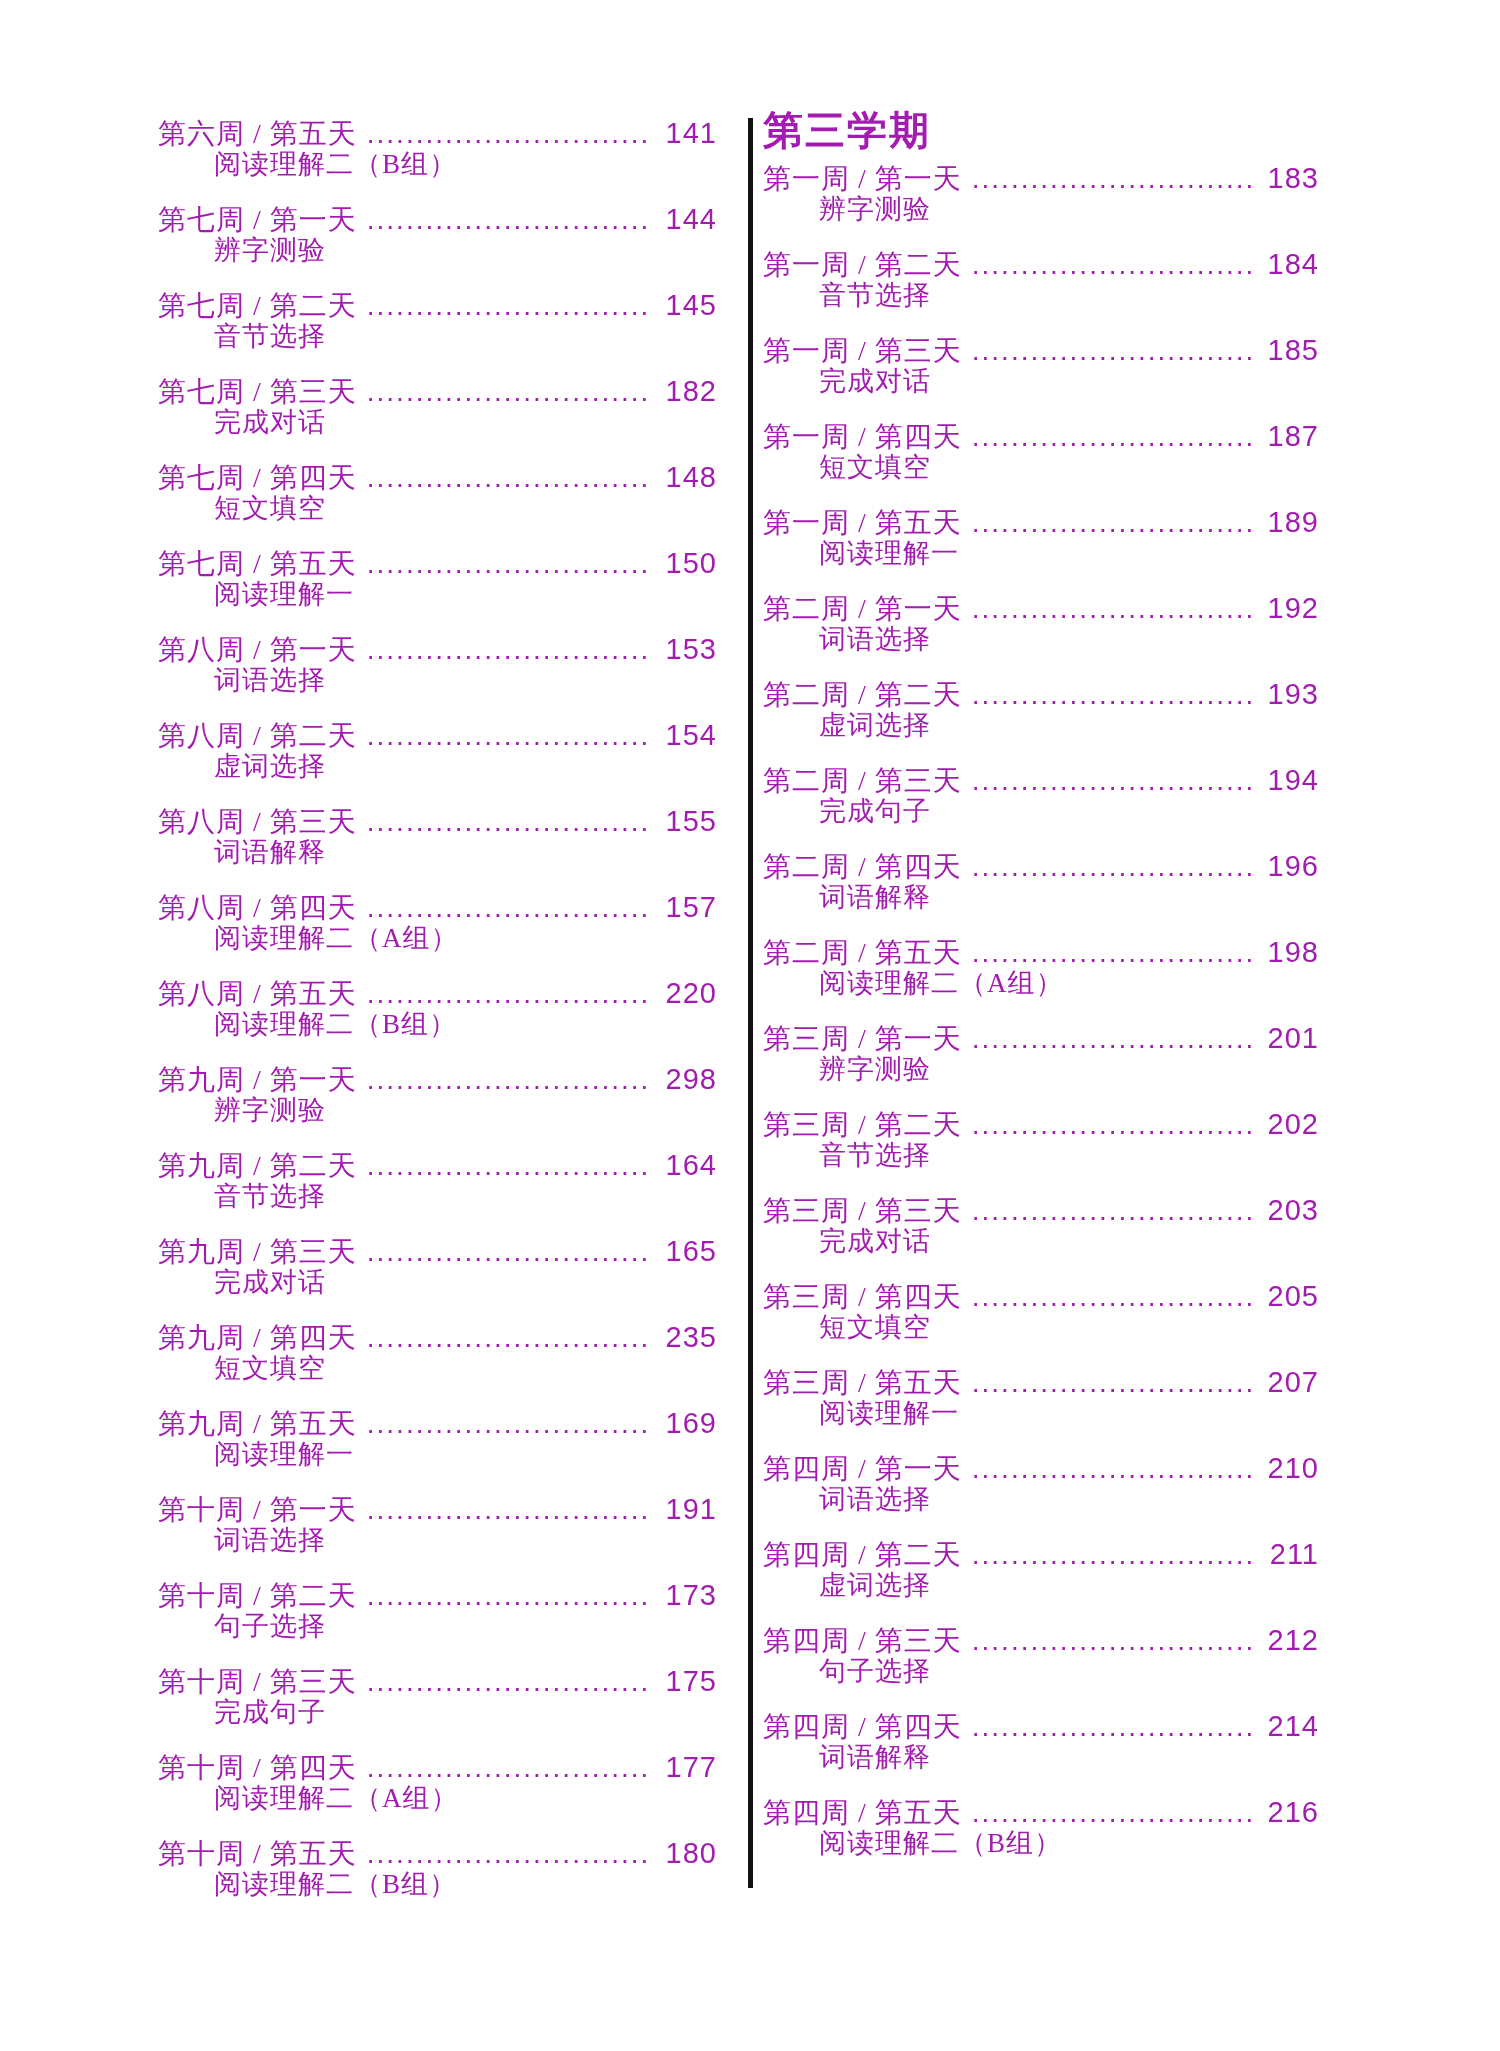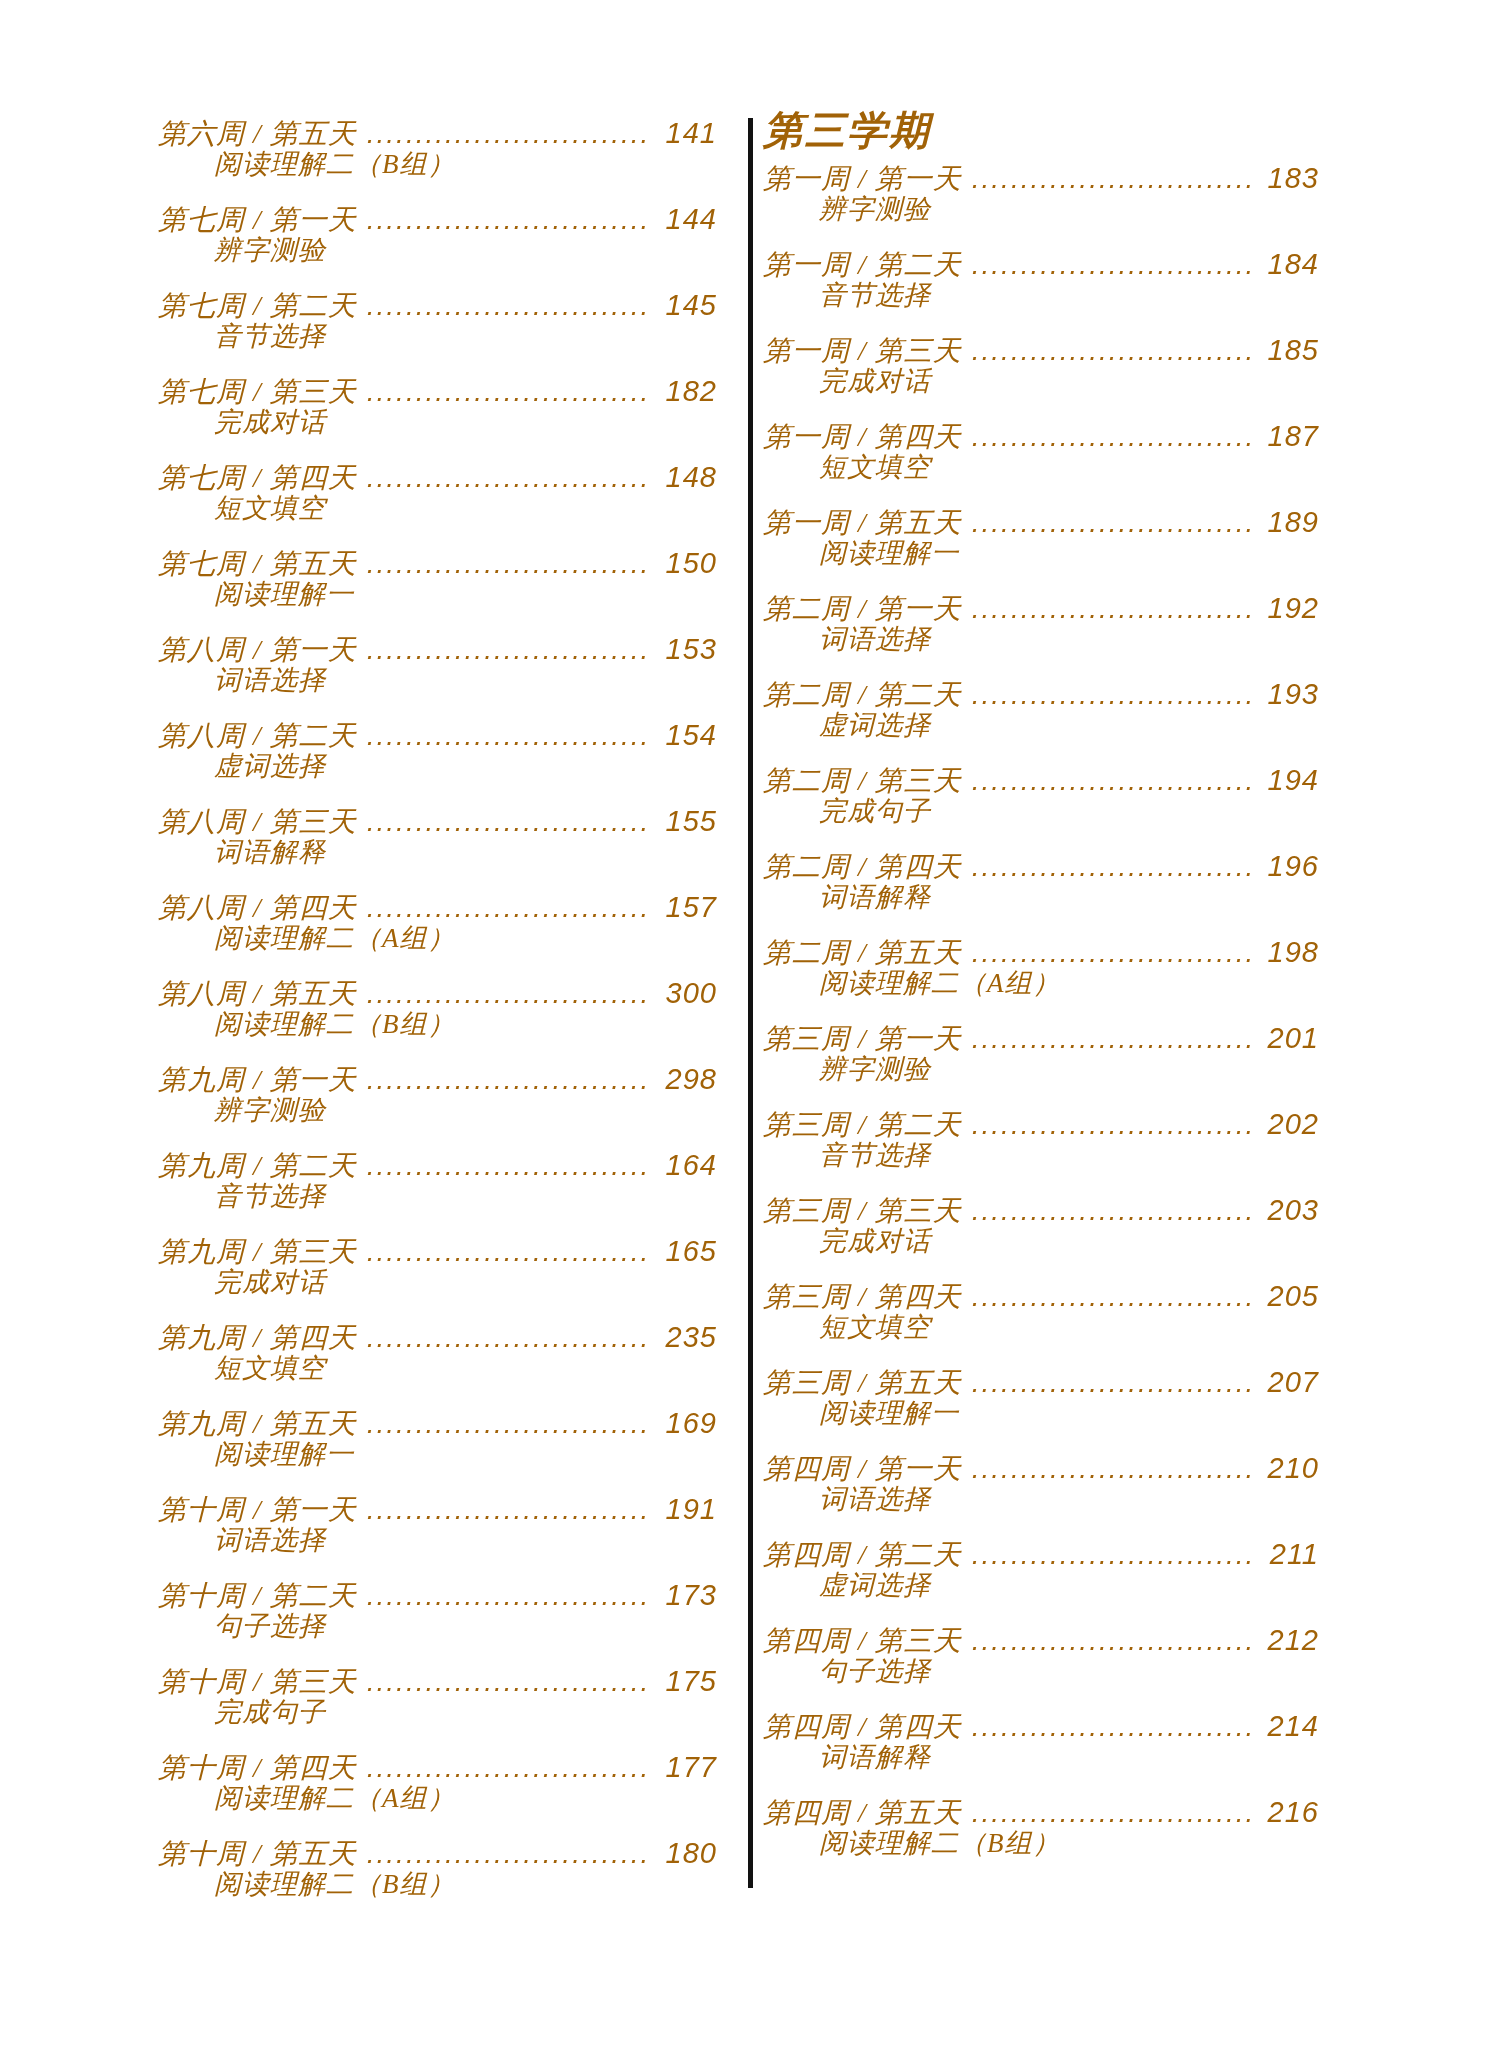--- a/index.html
+++ b/index.html
@@ -1,24 +1,23 @@
 <!DOCTYPE html>
 <html><head>
 <meta charset="utf-8">
 <style>
   html, body { margin: 0; padding: 0; background: #ffffff; }
   .page {
     position: relative;
     width: 1500px;
     height: 2051px;
     background: #ffffff;
-    color: #a16207;
+    color: #a21caf;
     font-family: "Liberation Serif", serif;
     overflow: hidden;
-    font-style: italic;
   }
   .col {
     position: absolute;
     top: 118px;
   }
   .col-left  { left: 158px; width: 559px; }
   .col-right { left: 763px; width: 556px; top: 110px; }
   .divider {
     position: absolute;
     left: 748px;
@@ -169,21 +168,21 @@
           <span class="leader">..........................................................................................</span>
           <span class="pagenum">157</span>
         </div>
         <div class="subtitle">阅读理解二（A组）</div>
       </div>
 
       <div class="entry">
         <div class="title-row">
           <span class="title">第八周 / 第五天</span>
           <span class="leader">..........................................................................................</span>
-          <span class="pagenum">300</span>
+          <span class="pagenum">220</span>
         </div>
         <div class="subtitle">阅读理解二（B组）</div>
       </div>
 
       <div class="entry">
         <div class="title-row">
           <span class="title">第九周 / 第一天</span>
           <span class="leader">..........................................................................................</span>
           <span class="pagenum">298</span>
         </div>

